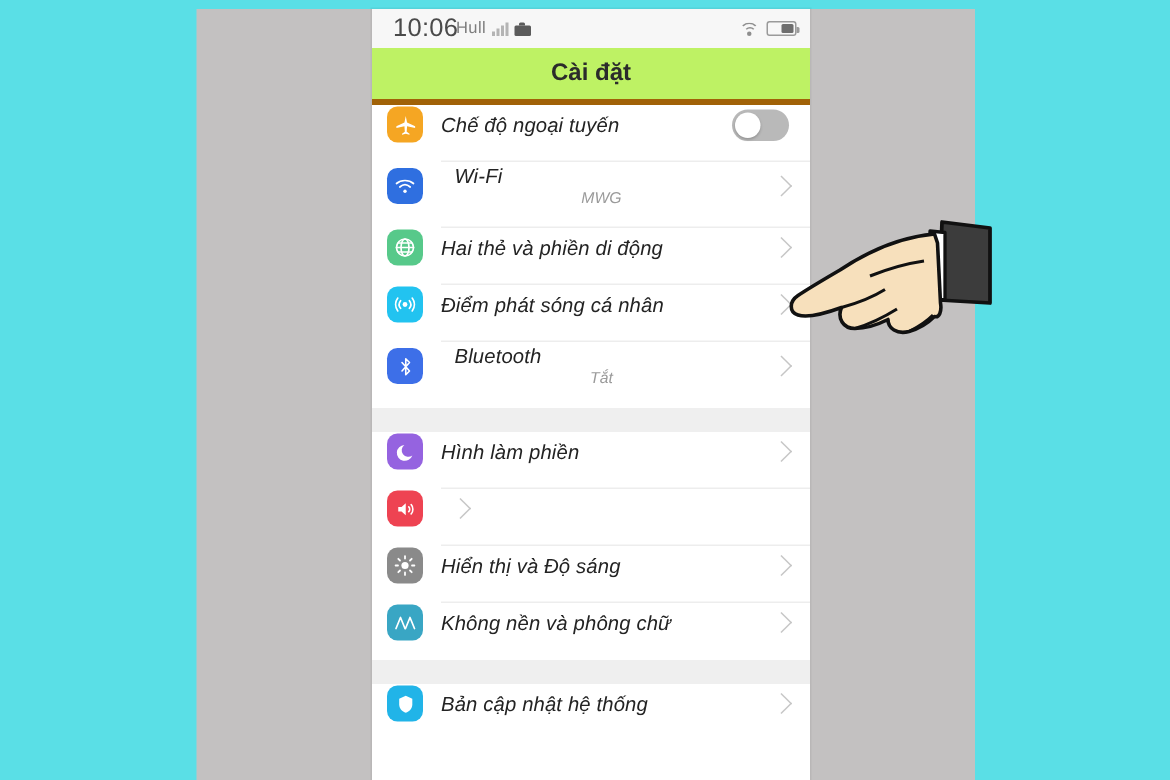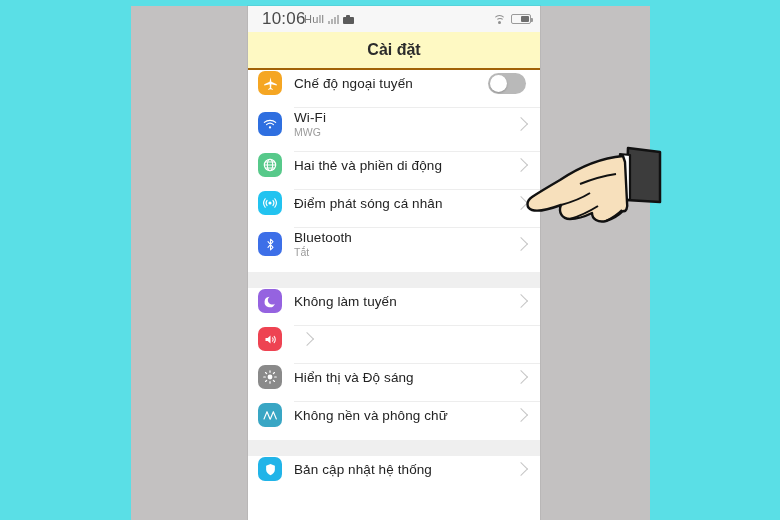--- a/index.html
+++ b/index.html
@@ -84,52 +84,52 @@
     align-items: center; justify-content: flex-end; padding: 1px;
   }
   .batt::after {
     content:""; position:absolute; right:-3px; top:3px;
     width:1.6px; height:4px; background:#9a9a9a; border-radius:0 1px 1px 0;
   }
   .batt-fill { height: 100%; width: 52%; background: #6e6e6e; border-radius: 1px; }
 
   
   .titlebar {
-    height: 38px; background: #fef9c3;
+    height: 38px; background: #bef264;
     display: flex; align-items: center; justify-content: center;
-    border-bottom: 2px solid #a16207;
+    border-bottom: 4px solid #a16207;
   }
   .titlebar .title { font-size: 16px; color: #2b2b2b; font-weight: 600; }
 
   
   .list { background: #FFFFFF; }
   .gap { height: 16px; background: #EFEFEF; }
   .row {
     display: flex; align-items: center;
     height: 38px; padding: 0 14px 12px 10px;
-    position: relative; background: #FFFFFF;
-  }
-  .row.tall { height: 44px; }
+    position: relative; background: #FFFFFF; font-style: italic;
+  }
+  .row.tall { height: 44px; gap: 9px; }
   .row .sep {
     position: absolute; left: 46px; right: 0; bottom: 0;
     height: 1px; background: #EDEDED;
   }
   .row:last-child .sep { display: none; }
   .ico {
     width: 24px; height: 24px; border-radius: 7px;
     flex: 0 0 24px; margin-right: 12px;
     display: flex; align-items: center; justify-content: center;
     color: #fff; font-size: 13px; line-height: 1;
   }
   .labels { flex: 1 1 auto; min-width: 0; }
   .lbl {
     font-size: 13.5px; color: #232323; white-space: nowrap;
     overflow: hidden; text-overflow: ellipsis; letter-spacing: .1px;
   }
-  .sub { font-size: 10.5px; color: #9b9b9b; margin-top: 1px; }
+  .sub { font-size: 10.5px; color: #9b9b9b; margin-top: 1px; text-align: center; }
   .chev {
     flex: 0 0 auto; width: 10px; height: 10px; margin-left: 8px;
     border-right: 1.4px solid #C6C6C6; border-top: 1.4px solid #C6C6C6;
     transform: rotate(45deg);
   }
   .toggle {
     flex: 0 0 auto; width: 38px; height: 21px; border-radius: 11px;
     background: #B9B9B9; position: relative;
   }
   .toggle .knob {
@@ -261,21 +261,21 @@
         </div>
         <div class="gap"></div>
         <div>
           <div class="row">
             <span class="ico" style="background: rgb(149, 99, 224);">
               <svg width="15" height="15" viewBox="0 0 24 24">
                 <path d="M19 15.5 A8.5 8.5 0 1 1 10.5 4.2 A7 7 0 0 0 19 15.5 Z" fill="#fff"></path>
               </svg>
             </span>
             <div class="labels">
-              <div class="lbl">Không làm tuyến</div>
+              <div class="lbl">Hình làm phiền</div>
             </div>
             <span class="chev"></span>
             <span class="sep"></span>
           </div>
           <div class="row">
             <span class="ico" style="background: rgb(238, 67, 82);">
               <svg width="15" height="15" viewBox="0 0 24 24">
                 <path d="M4 9.5 H7.5 L12 5.5 V18.5 L7.5 14.5 H4 Z" fill="#fff"></path>
                 <path d="M15.2 9.4 C16.6 10.8 16.6 13.2 15.2 14.6" stroke="#fff" fill="none" stroke-width="1.7" stroke-linecap="round" stroke-linejoin="round"></path>
                 <path d="M17.8 7 C20.2 9.4 20.2 14.6 17.8 17" stroke="#fff" fill="none" stroke-width="1.7" stroke-linecap="round" stroke-linejoin="round"></path>

